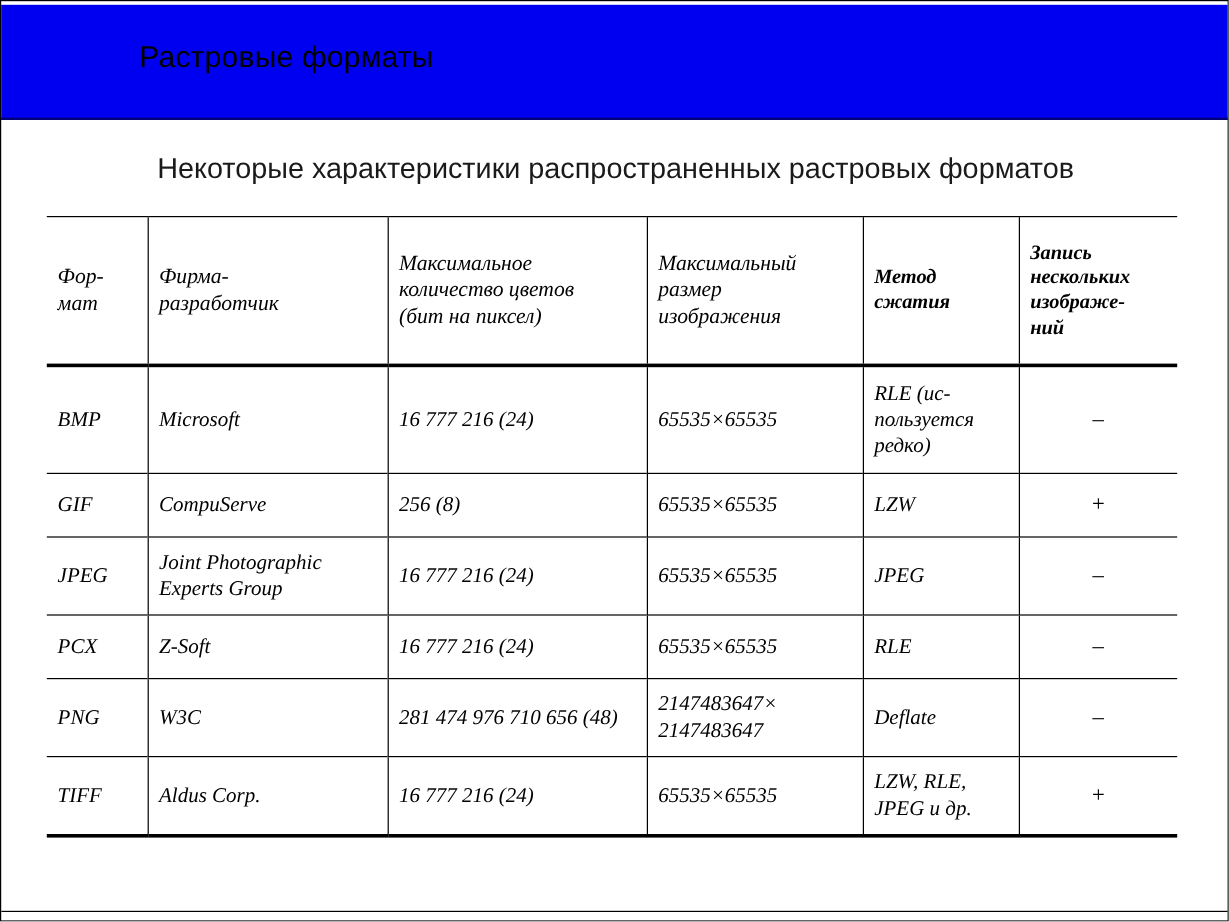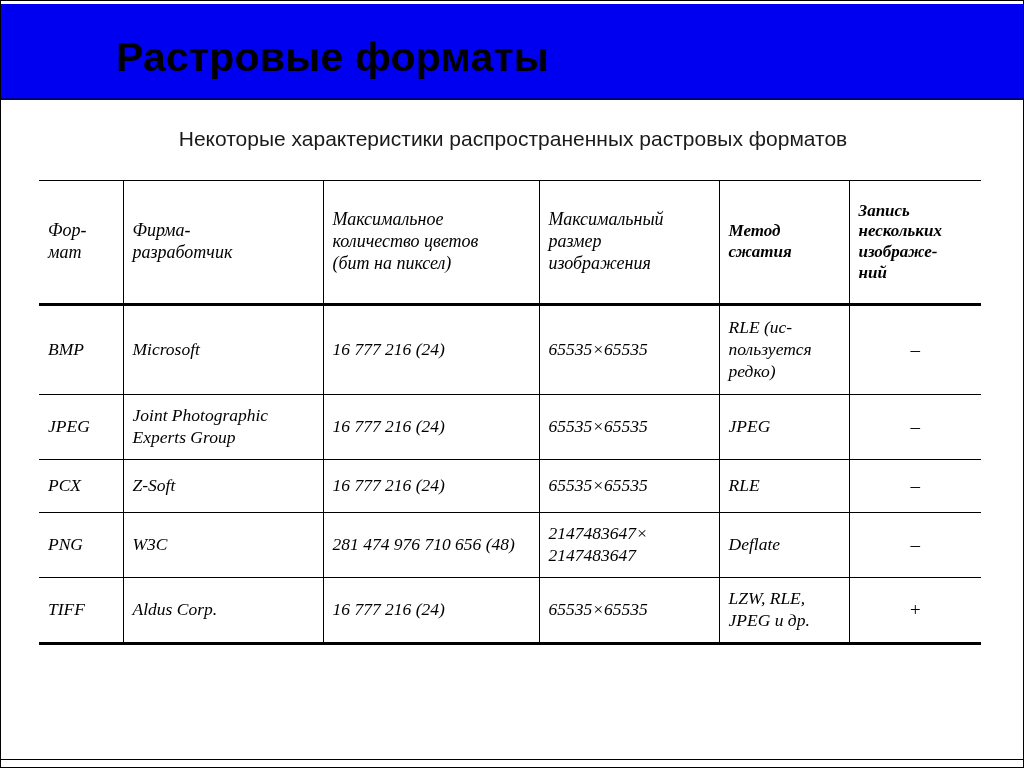--- a/index.html
+++ b/index.html
@@ -30,36 +30,36 @@
     height: 96px;
     background: #0000F0;
     border-bottom: 2px solid #00007a;
     box-sizing: border-box;
   }
   .title-text {
     position: absolute;
     left: 116px;
     top: 30px;
     font-family: "Liberation Sans", "DejaVu Sans", sans-serif;
-    font-size: 41px;
-    font-weight: 700;
+    font-size: 25px;
+    font-weight: 400;
     color: #000000;
     letter-spacing: 0.2px;
     white-space: nowrap;
   }
 
   
   .subtitle {
     position: absolute;
     left: 0;
     top: 126px;
     width: 1024px;
     text-align: center;
     font-family: "Liberation Sans", "DejaVu Sans", sans-serif;
-    font-size: 21px;
+    font-size: 24px;
     color: #1a1a1a;
     white-space: nowrap;
   }
 
   
   .table-wrap {
     position: absolute;
     left: 38px;
     top: 179px;
     width: 942px;
@@ -170,20 +170,28 @@
       </thead>
       <tbody id="tbody">
           <tr class="r-tall">
             <td class="fmt">BMP</td>
             <td>Microsoft</td>
             <td>16 777 216 (24)</td>
             <td>65535×65535</td>
             <td>RLE (ис-пользуется редко)</td>
             <td class="sign">–</td>
           </tr>
+          <tr class="r-short">
+            <td class="fmt">GIF</td>
+            <td>CompuServe</td>
+            <td>256 (8)</td>
+            <td>65535×65535</td>
+            <td>LZW</td>
+            <td class="sign">+</td>
+          </tr>
           <tr class="r-mid">
             <td class="fmt">JPEG</td>
             <td>Joint Photographic Experts Group</td>
             <td>16 777 216 (24)</td>
             <td>65535×65535</td>
             <td>JPEG</td>
             <td class="sign">–</td>
           </tr>
           <tr class="r-short">
             <td class="fmt">PCX</td>

